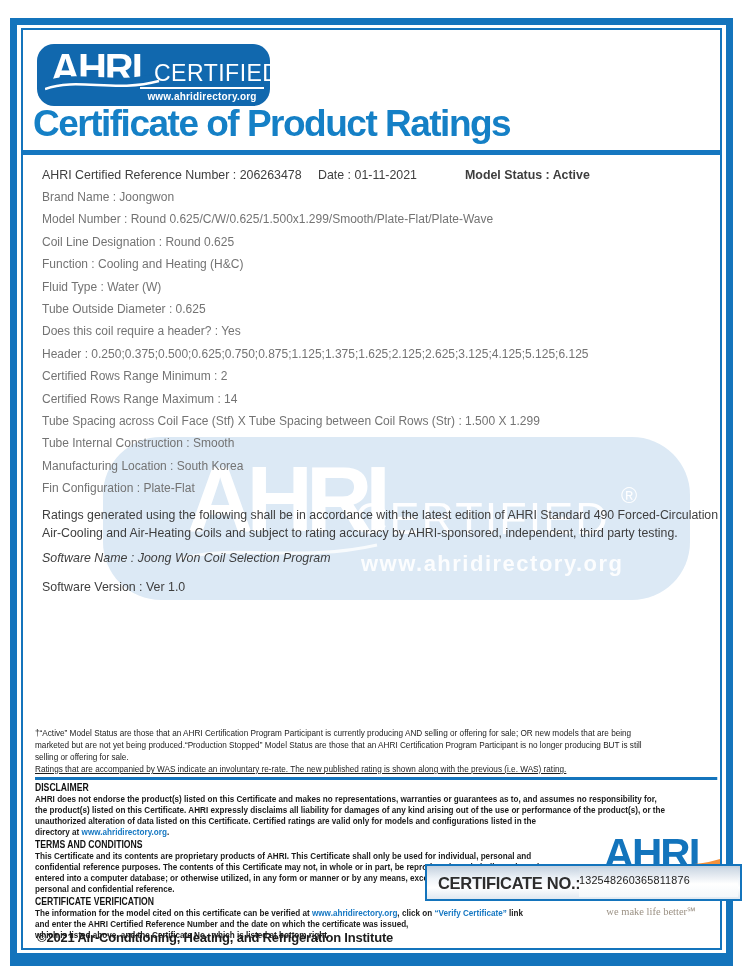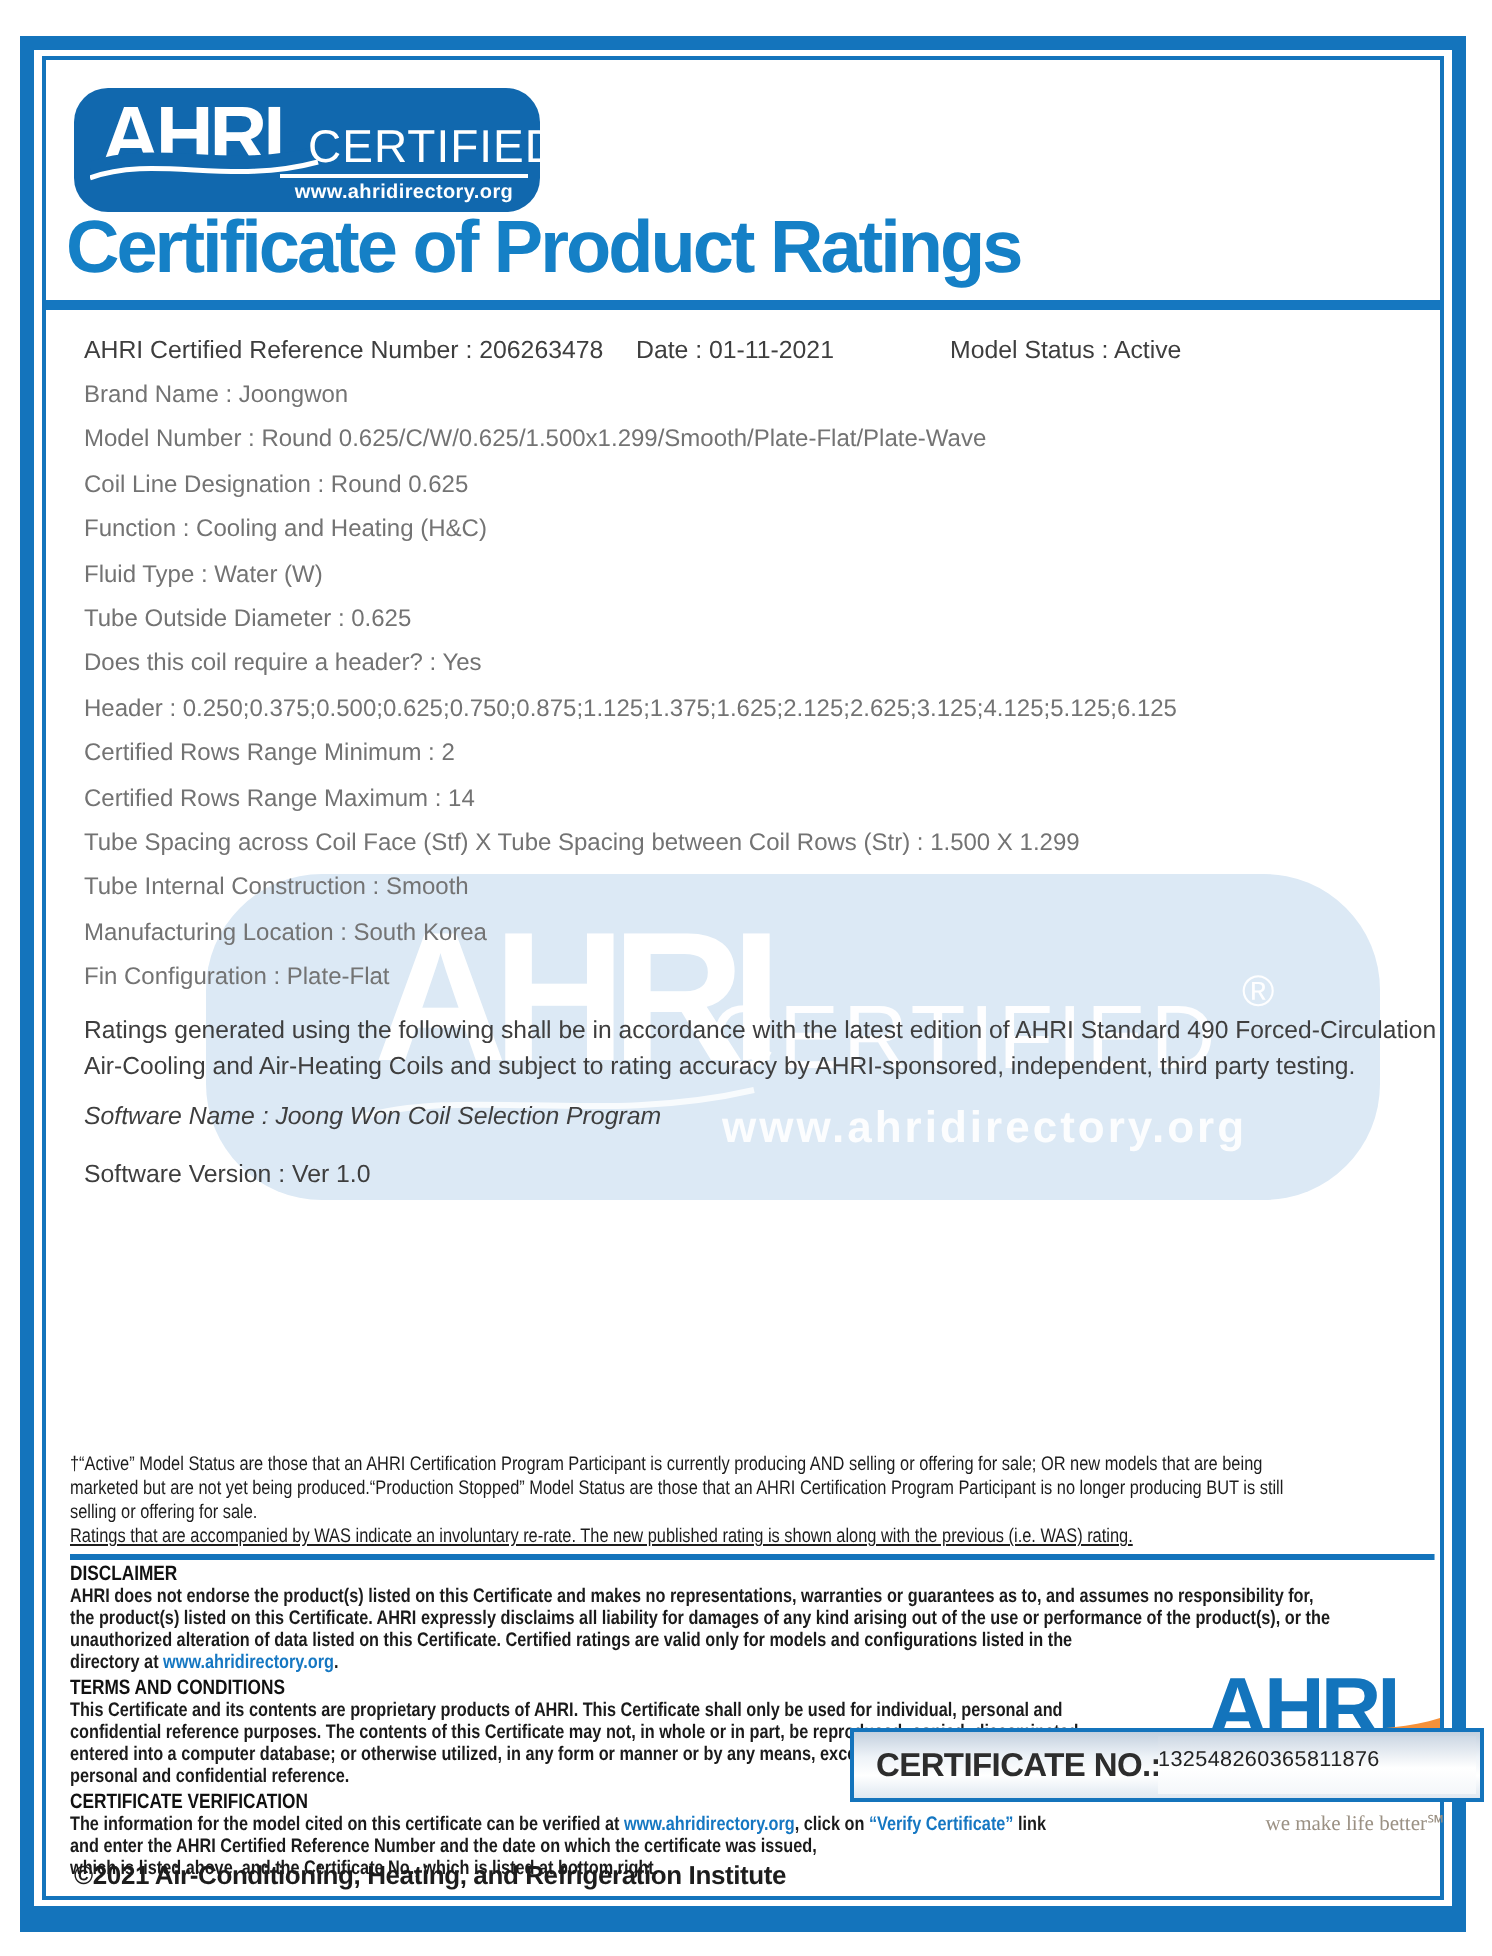--- a/index.html
+++ b/index.html
@@ -21,21 +21,21 @@
   .logo-certified { position:absolute; left:117px; top:16px; font-size:23px; color:#ffffff; letter-spacing:0.5px; white-space:nowrap; }
   .logo-reg { font-size:10px; vertical-align:10px; }
   .logo-url { position:absolute; left:103px; top:43px; width:124px; border-top:2px solid #ffffff;
     padding-top:2px; text-align:center; font-size:10px; font-weight:bold; letter-spacing:0.2px; color:#ffffff; white-space:nowrap; }
   
   .doc-title { position:absolute; left:33px; top:103px; font-size:37px; font-weight:bold;
     color:#1580c6; letter-spacing:-1.5px; z-index:3; white-space:nowrap; }
   .title-rule { position:absolute; left:23px; top:150px; width:699px; height:5px; background:#1577c0; z-index:3; }
   
   .meta { position:absolute; top:168px; font-size:12.4px; color:#3e3e3e; z-index:3; white-space:nowrap; }
-  .meta-ref { left:42px; } .meta-date { left:318px; } .meta-status { left:475px; }
+  .meta-ref { left:42px; } .meta-date { left:318px; } .meta-status { left:465px;font-weight:bold; }
   
   .watermark { position:absolute; left:103px; top:437px; width:587px; height:163px;
     background:#dce9f5; border-radius:58px; z-index:1; }
   .wm-ahri { position:absolute; left:84px; top:-18px; font-size:92px; font-weight:bold;
     color:#ffffff; letter-spacing:-7px; line-height:160px; }
   .wm-swoosh { position:absolute; left:76px; top:92px; width:200px; height:36px; }
   .wm-certified { position:absolute; left:252px; top:56px; font-size:45px; color:rgba(255,255,255,0.95); letter-spacing:2px; white-space:nowrap; }
   .wm-reg { position:absolute; left:518px; top:46px; font-size:22px; color:rgba(255,255,255,0.95); }
   .wm-url { position:absolute; left:258px; top:114px; font-size:22px; font-weight:bold;
     letter-spacing:1.5px; color:rgba(255,255,255,0.9); white-space:nowrap; }
@@ -57,21 +57,21 @@
   .link { color:#1577c2; font-weight:bold; text-decoration:none; }
   .copyright { position:absolute; left:37px; top:930px; font-size:13px; font-weight:bold;
     letter-spacing:-0.2px; color:#1d1d1d; z-index:3; white-space:nowrap; }
   
   .org-logo { position:absolute; left:580px; top:834px; width:142px; z-index:3; }
   .org-brand { position:relative; text-align:center; font-size:42px; line-height:40px;
     font-weight:bold; color:#1374bc; letter-spacing:-2px; }
   .org-swoosh { position:absolute; left:0; top:21px; width:142px; height:20px; }
   .org-lines { margin-top:3px; text-align:center; font-size:8.4px; font-weight:bold;
     color:#1374bc; line-height:10.5px; letter-spacing:0.1px; white-space:pre-line; }
-  .org-tagline { margin-top:6px; text-align:right; font-family:"Liberation Serif", serif;
+  .org-tagline { margin-top:6px; text-align:center; font-family:"Liberation Serif", serif;
     font-size:10.5px; color:#9b9184; }
   
   .cert-box { position:absolute; left:425px; top:864px; width:317px; height:37px;
     border:2px solid #1474bc; box-sizing:border-box;
     background:linear-gradient(180deg,#c3d0de 0%,#eef3f8 38%,#ffffff 66%,#dfe8f1 100%); z-index:4; }
   .cert-label { position:absolute; left:11px; top:8px; font-size:16.5px; font-weight:bold;
     color:#2d2d2d; letter-spacing:-0.3px; white-space:nowrap; }
   .num-panel { position:absolute; left:152px; top:2px; right:2px; bottom:2px;
     background:linear-gradient(180deg,#cdd8e4 0%,#ffffff 55%,#f4f7fa 100%);
     display:flex; align-items:flex-start; }

